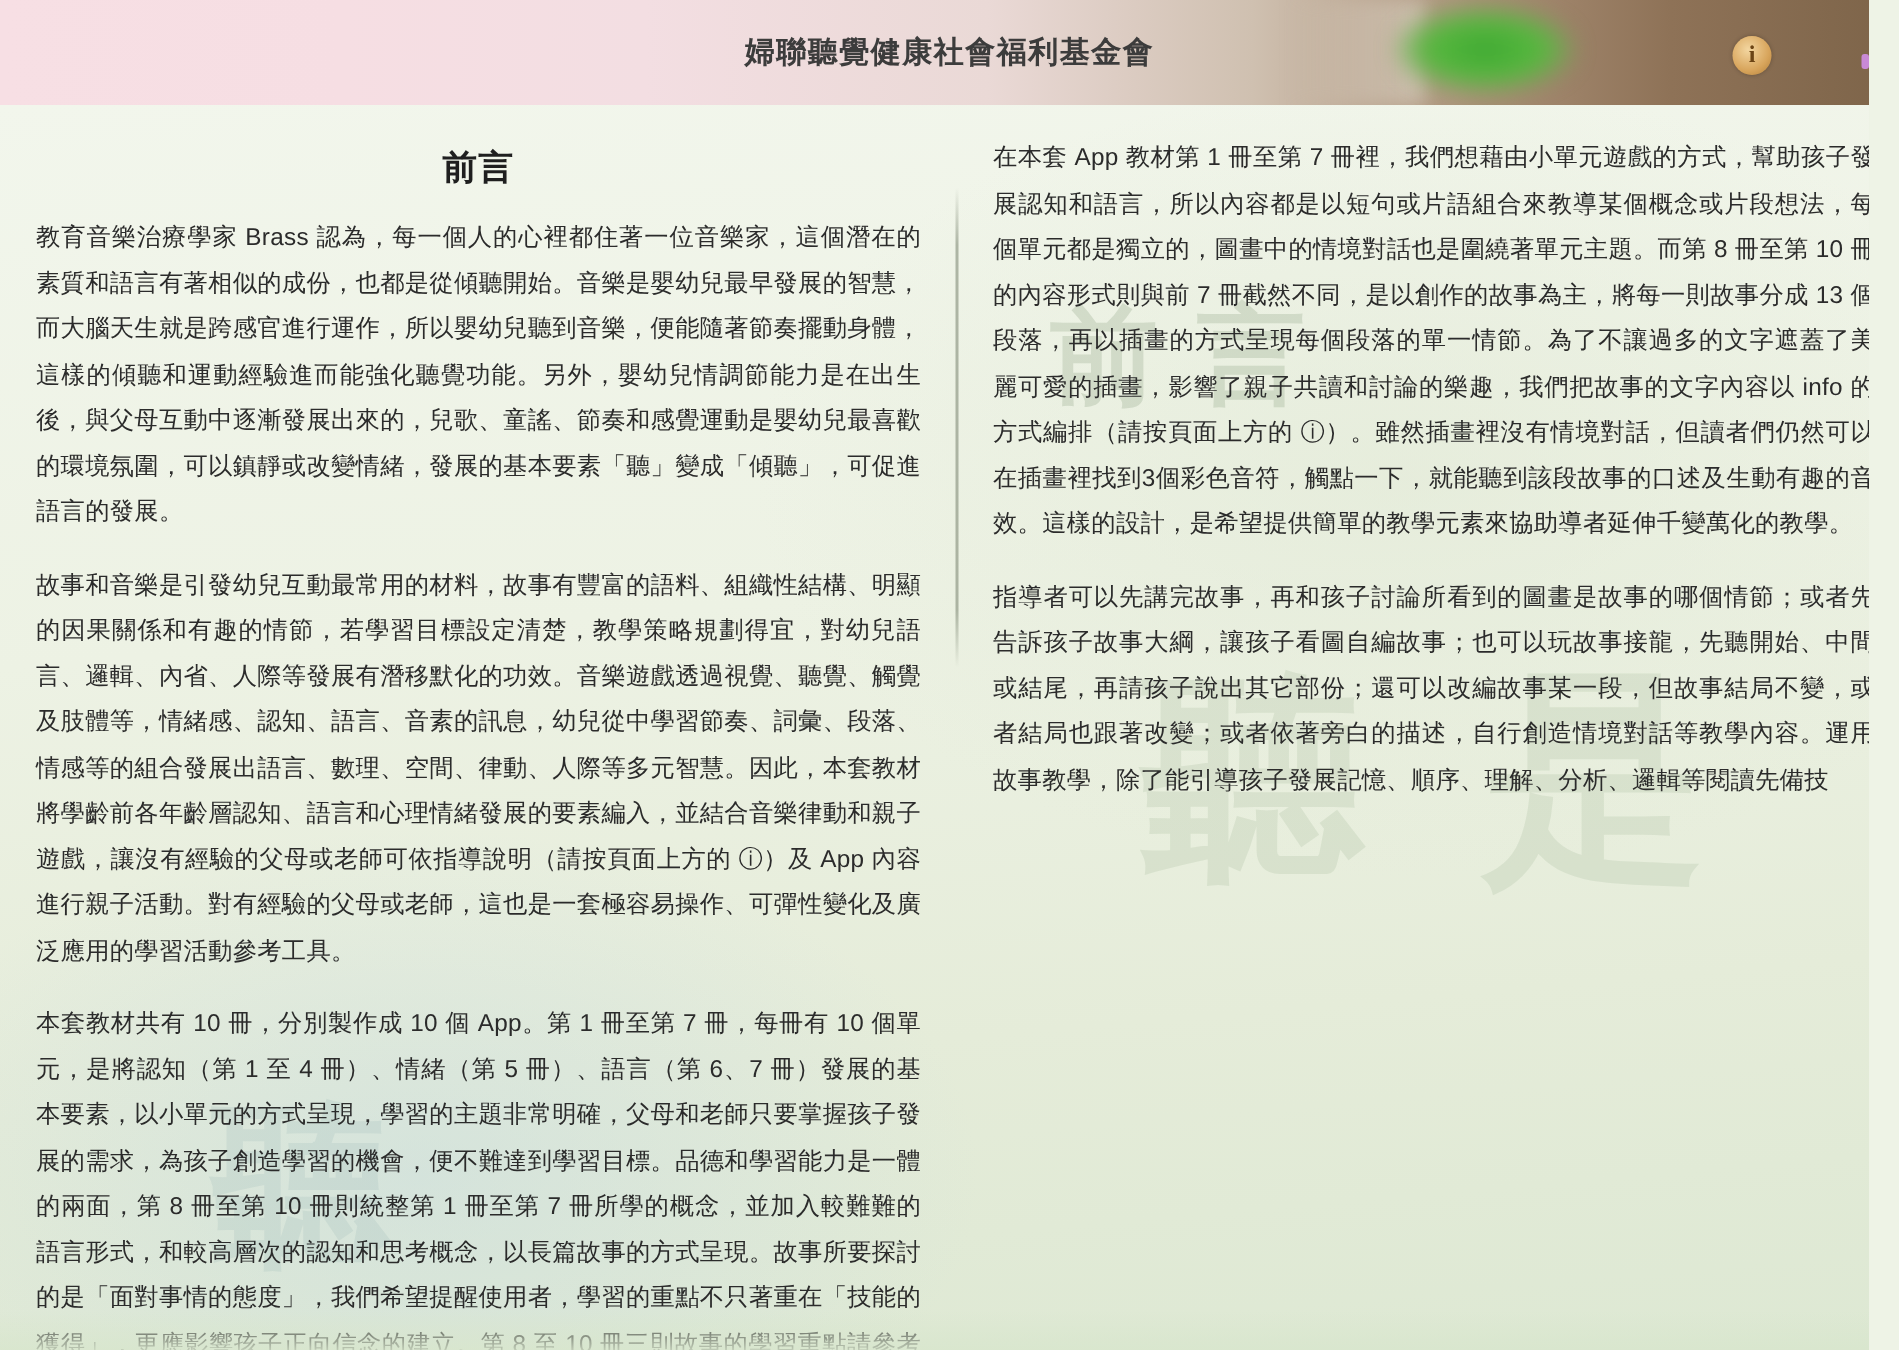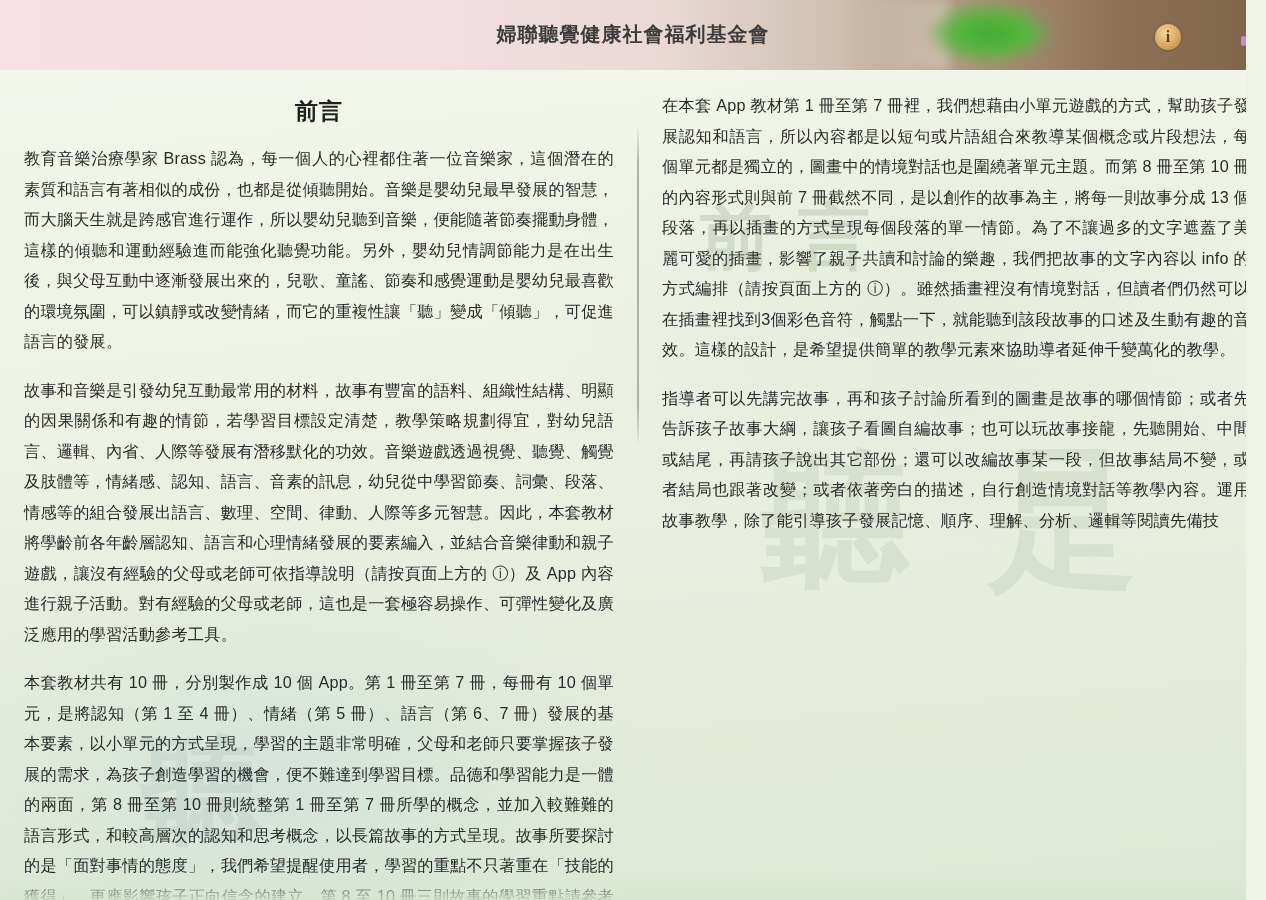--- a/index.html
+++ b/index.html
@@ -214,21 +214,21 @@
     <div class="watermark wm1">前言</div>
     <div class="watermark wm2">聽 是</div>
     <div class="watermark wm3">聽</div>
 
     <div class="columns">
       <div class="divider"></div>
 
       <div class="col left">
         <div class="col-title">前言</div>
         <div class="col-body">
-          <p class="para">教育音樂治療學家 Brass 認為，每一個人的心裡都住著一位音樂家，這個潛在的素質和語言有著相似的成份，也都是從傾聽開始。音樂是嬰幼兒最早發展的智慧，而大腦天生就是跨感官進行運作，所以嬰幼兒聽到音樂，便能隨著節奏擺動身體，這樣的傾聽和運動經驗進而能強化聽覺功能。另外，嬰幼兒情調節能力是在出生後，與父母互動中逐漸發展出來的，兒歌、童謠、節奏和感覺運動是嬰幼兒最喜歡的環境氛圍，可以鎮靜或改變情緒，而它的重複性讓「聽」變成「傾聽」，可促進語言的發展。</p>
+          <p class="para">教育音樂治療學家 Brass 認為，每一個人的心裡都住著一位音樂家，這個潛在的素質和語言有著相似的成份，也都是從傾聽開始。音樂是嬰幼兒最早發展的智慧，而大腦天生就是跨感官進行運作，所以嬰幼兒聽到音樂，便能隨著節奏擺動身體，這樣的傾聽和運動經驗進而能強化聽覺功能。另外，嬰幼兒情調節能力是在出生後，與父母互動中逐漸發展出來的，兒歌、童謠、節奏和感覺運動是嬰幼兒最喜歡的環境氛圍，可以鎮靜或改變情緒，發展的基本要素「聽」變成「傾聽」，可促進語言的發展。</p>
           <p class="para">故事和音樂是引發幼兒互動最常用的材料，故事有豐富的語料、組織性結構、明顯的因果關係和有趣的情節，若學習目標設定清楚，教學策略規劃得宜，對幼兒語言、邏輯、內省、人際等發展有潛移默化的功效。音樂遊戲透過視覺、聽覺、觸覺及肢體等，情緒感、認知、語言、音素的訊息，幼兒從中學習節奏、詞彙、段落、情感等的組合發展出語言、數理、空間、律動、人際等多元智慧。因此，本套教材將學齡前各年齡層認知、語言和心理情緒發展的要素編入，並結合音樂律動和親子遊戲，讓沒有經驗的父母或老師可依指導說明（請按頁面上方的 ⓘ）及 App 內容進行親子活動。對有經驗的父母或老師，這也是一套極容易操作、可彈性變化及廣泛應用的學習活動參考工具。</p>
           <p class="para">本套教材共有 10 冊，分別製作成 10 個 App。第 1 冊至第 7 冊，每冊有 10 個單元，是將認知（第 1 至 4 冊）、情緒（第 5 冊）、語言（第 6、7 冊）發展的基本要素，以小單元的方式呈現，學習的主題非常明確，父母和老師只要掌握孩子發展的需求，為孩子創造學習的機會，便不難達到學習目標。品德和學習能力是一體的兩面，第 8 冊至第 10 冊則統整第 1 冊至第 7 冊所學的概念，並加入較難難的語言形式，和較高層次的認知和思考概念，以長篇故事的方式呈現。故事所要探討的是「面對事情的態度」，我們希望提醒使用者，學習的重點不只著重在「技能的獲得」，更應影響孩子正向信念的建立。第 8 至 10 冊三則故事的學習重點請參考每個 App 第 2</p>
         </div>
       </div>
 
       <div class="col right">
         <div class="col-body">
           <p class="para">在本套 App 教材第 1 冊至第 7 冊裡，我們想藉由小單元遊戲的方式，幫助孩子發展認知和語言，所以內容都是以短句或片語組合來教導某個概念或片段想法，每個單元都是獨立的，圖畫中的情境對話也是圍繞著單元主題。而第 8 冊至第 10 冊的內容形式則與前 7 冊截然不同，是以創作的故事為主，將每一則故事分成 13 個段落，再以插畫的方式呈現每個段落的單一情節。為了不讓過多的文字遮蓋了美麗可愛的插畫，影響了親子共讀和討論的樂趣，我們把故事的文字內容以 info 的方式編排（請按頁面上方的 ⓘ）。雖然插畫裡沒有情境對話，但讀者們仍然可以在插畫裡找到3個彩色音符，觸點一下，就能聽到該段故事的口述及生動有趣的音效。這樣的設計，是希望提供簡單的教學元素來協助導者延伸千變萬化的教學。</p>
           <p class="para">指導者可以先講完故事，再和孩子討論所看到的圖畫是故事的哪個情節；或者先告訴孩子故事大綱，讓孩子看圖自編故事；也可以玩故事接龍，先聽開始、中間或結尾，再請孩子說出其它部份；還可以改編故事某一段，但故事結局不變，或者結局也跟著改變；或者依著旁白的描述，自行創造情境對話等教學內容。運用故事教學，除了能引導孩子發展記憶、順序、理解、分析、邏輯等閱讀先備技</p>
         </div>

